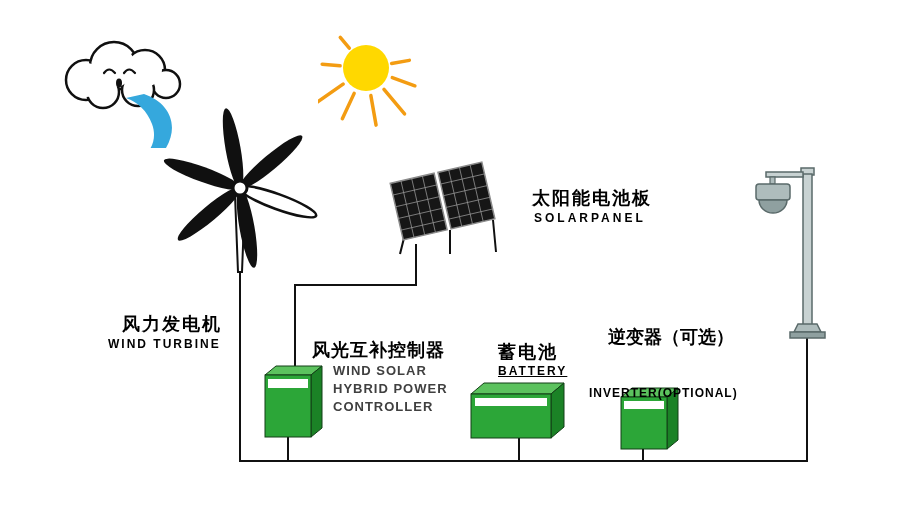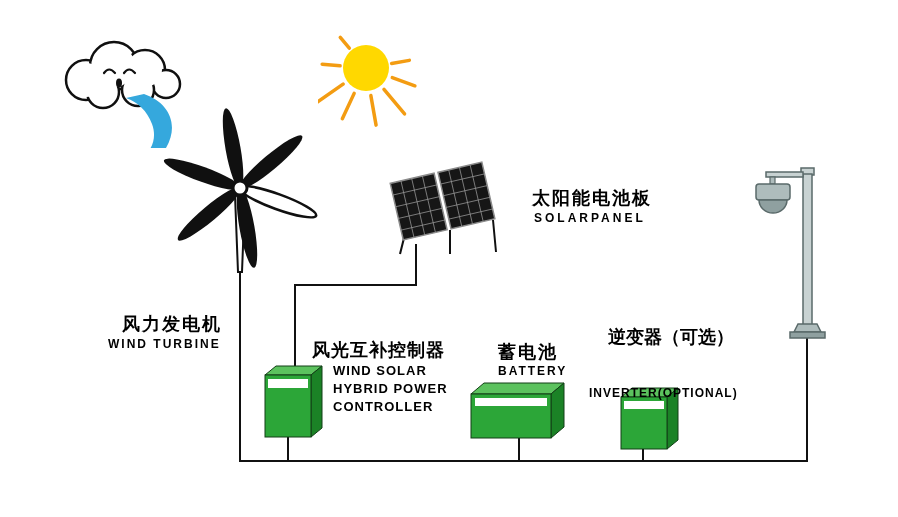--- a/index.html
+++ b/index.html
@@ -4,21 +4,21 @@
 <style>
   html,body{margin:0;padding:0;background:#fff;}
   .canvas{
     position:relative;width:898px;height:517px;background:#ffffff;
     font-family:"Liberation Sans","DejaVu Sans",sans-serif;overflow:hidden;padding-left:44px;
   }
   .abs{position:absolute;}
   .wire{position:absolute;background:#111;}
   .label-zh{position:absolute;font-weight:bold;font-size:18px;color:#000;letter-spacing:2px;white-space:nowrap;}
   .label-en{position:absolute;font-weight:bold;font-size:12px;color:#000;letter-spacing:2px;white-space:nowrap;}
-  .label-en-block{position:absolute;font-weight:bold;font-size:13px;color:#000000;letter-spacing:1px;line-height:18px;white-space:nowrap;}
+  .label-en-block{position:absolute;font-weight:bold;font-size:13px;color:#404040;letter-spacing:1px;line-height:18px;white-space:nowrap;}
 </style>
 </head>
 <body>
 
 <div class="canvas">
 
   <div class="wire" style="left:415px;top:244px;width:2px;height:42px;"></div>
   <div class="wire" style="left:294px;top:284px;width:123px;height:2px;"></div>
   <div class="wire" style="left:294px;top:284px;width:2px;height:84px;"></div>
   <div class="wire" style="left:239px;top:270px;width:2px;height:192px;"></div>
@@ -151,18 +151,18 @@
   <div class="label-en" style="left:108px;top:337px;">WIND TURBINE</div>
 
   <div class="label-zh" style="left:312px;top:338px;letter-spacing:1px;">风光互补控制器</div>
   <div class="label-en-block" style="left:333px;top:362px;">
     <div>WIND SOLAR</div>
     <div>HYBRID POWER</div>
     <div>CONTROLLER</div>
   </div>
 
   <div class="label-zh" style="left:498px;top:340px;text-align:center;">蓄电池</div>
-  <div class="label-en" style="left:498px;top:364px;">BATTERY</div>
+  <div class="label-en" style="left:498px;top:364px;text-decoration:underline;">BATTERY</div>
 
   <div class="label-zh" style="left:608px;top:325px;letter-spacing:0;">逆变器（可选）</div>
   <div class="label-en" style="left:589px;top:350px;letter-spacing:1px;margin-top:36px;">INVERTER(OPTIONAL)</div>
 
 </div>
 
 </body></html>

